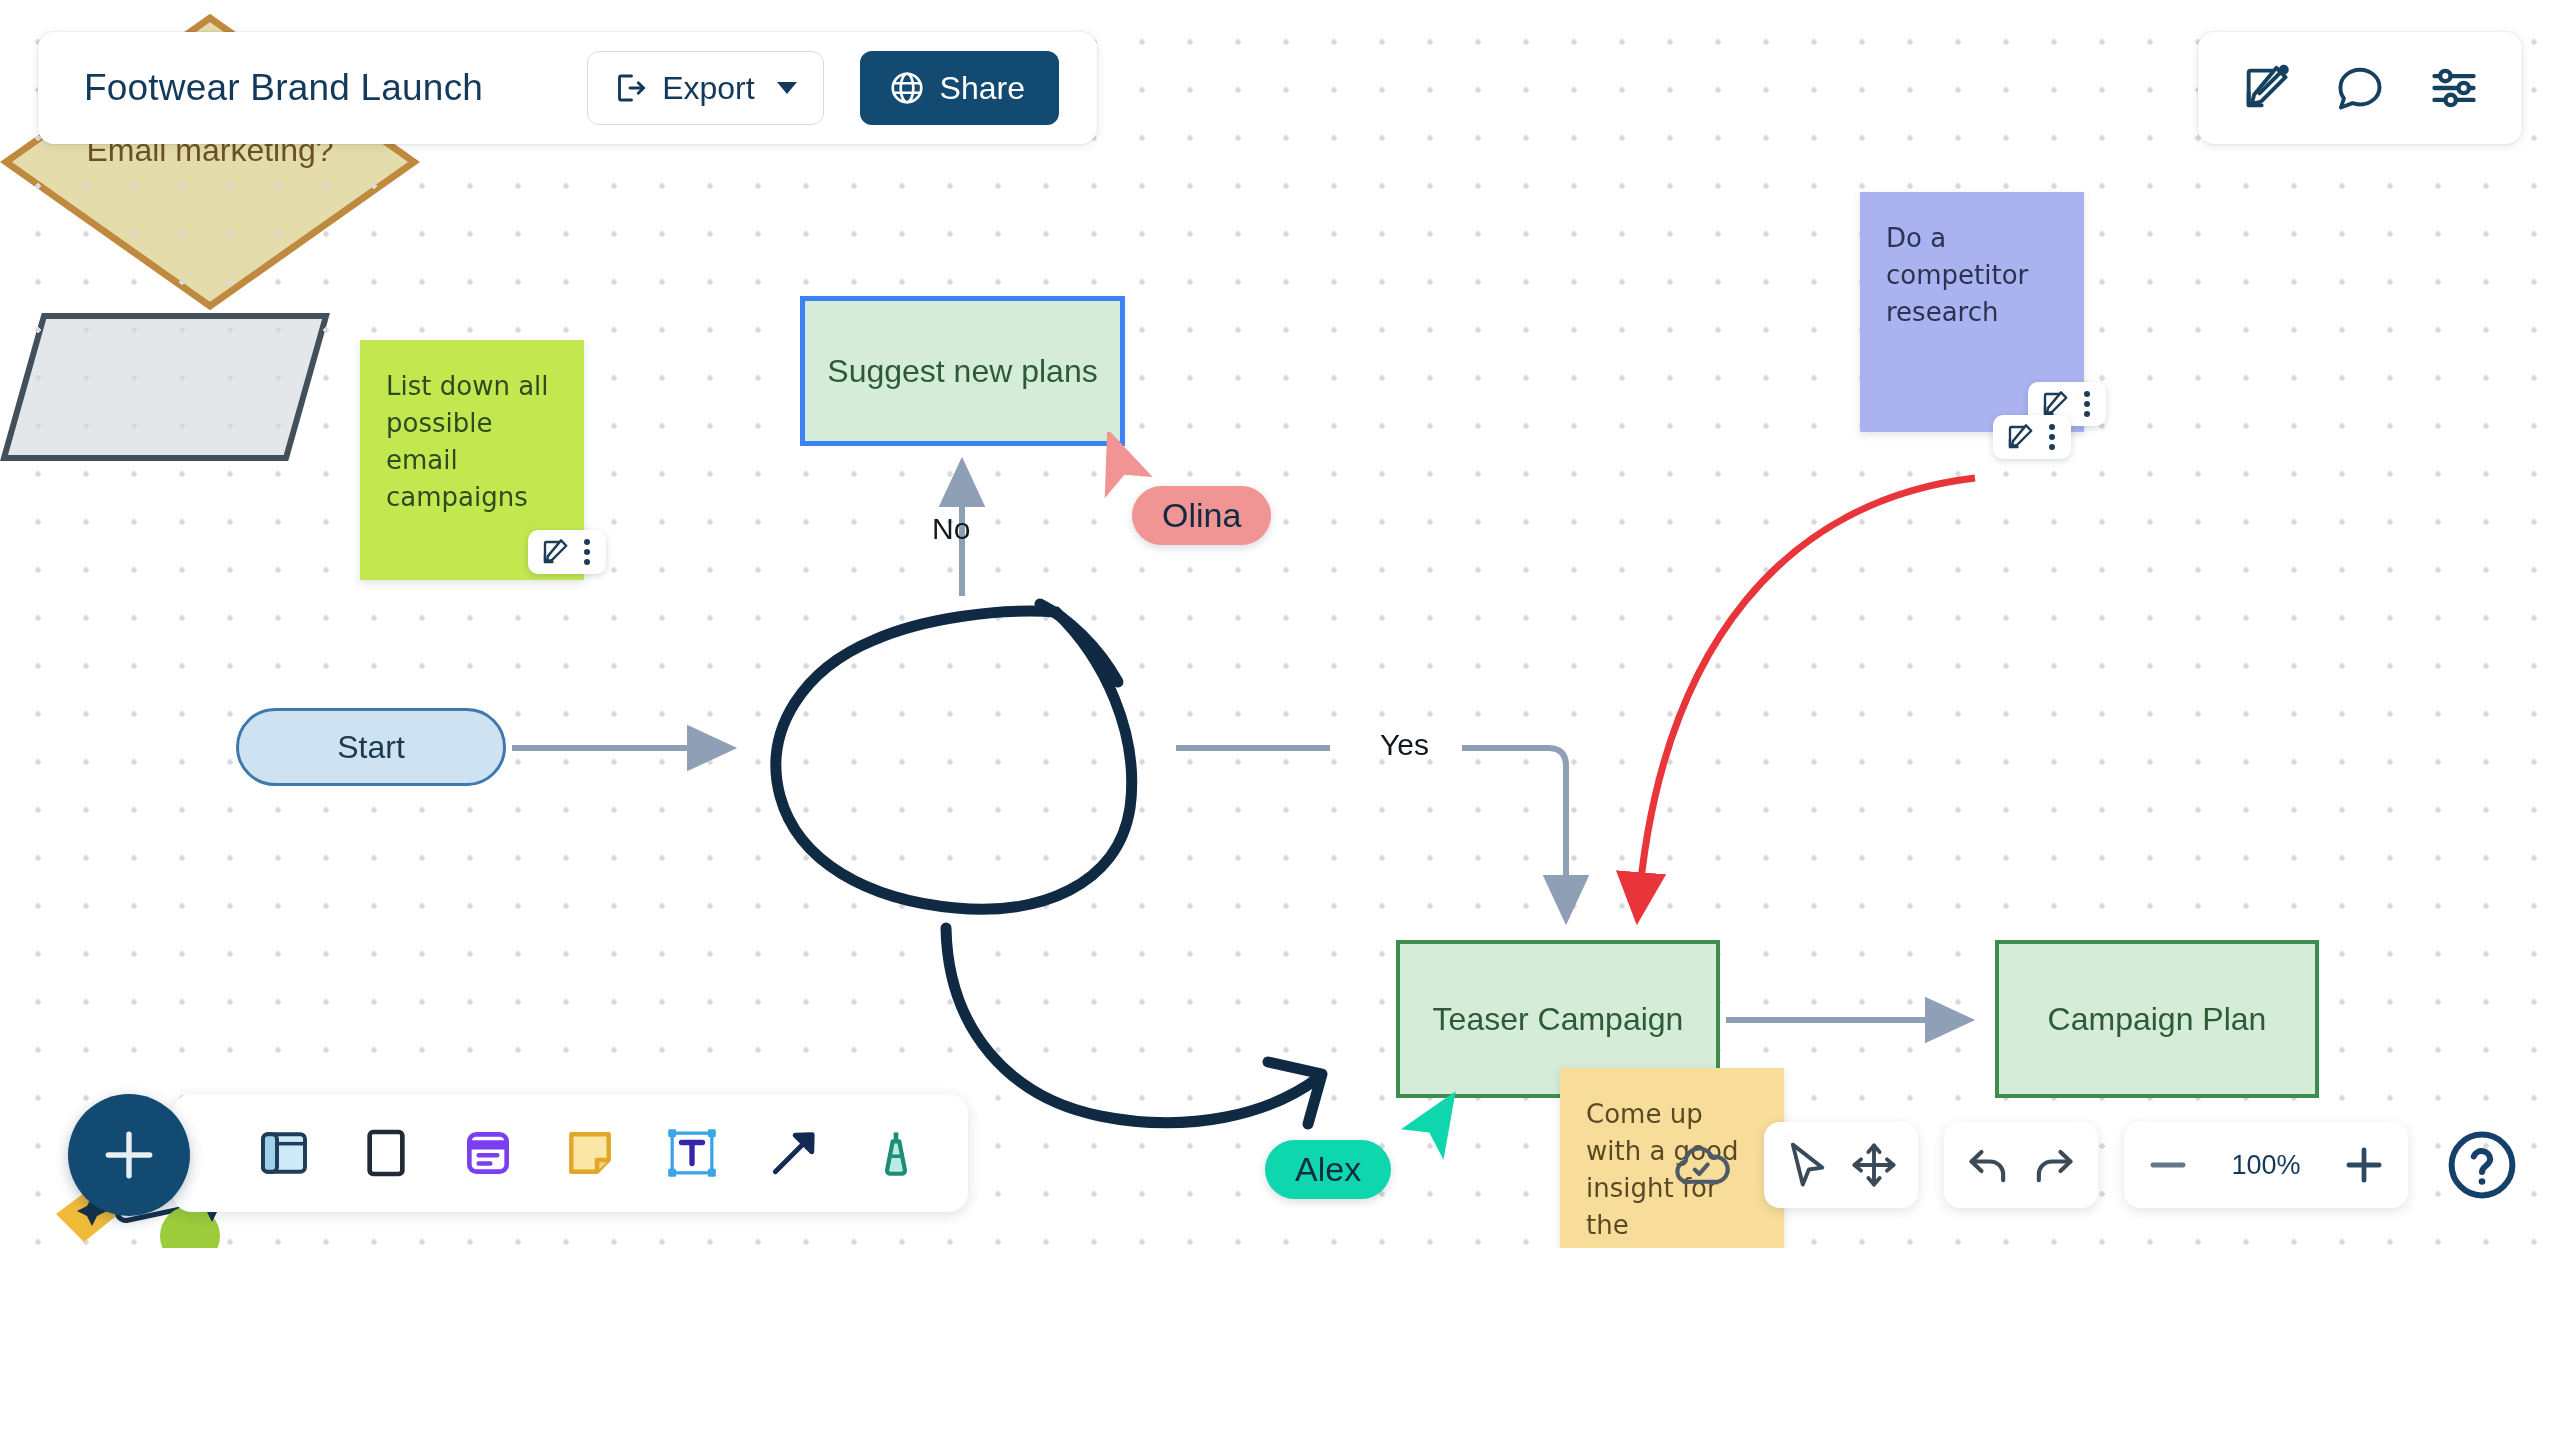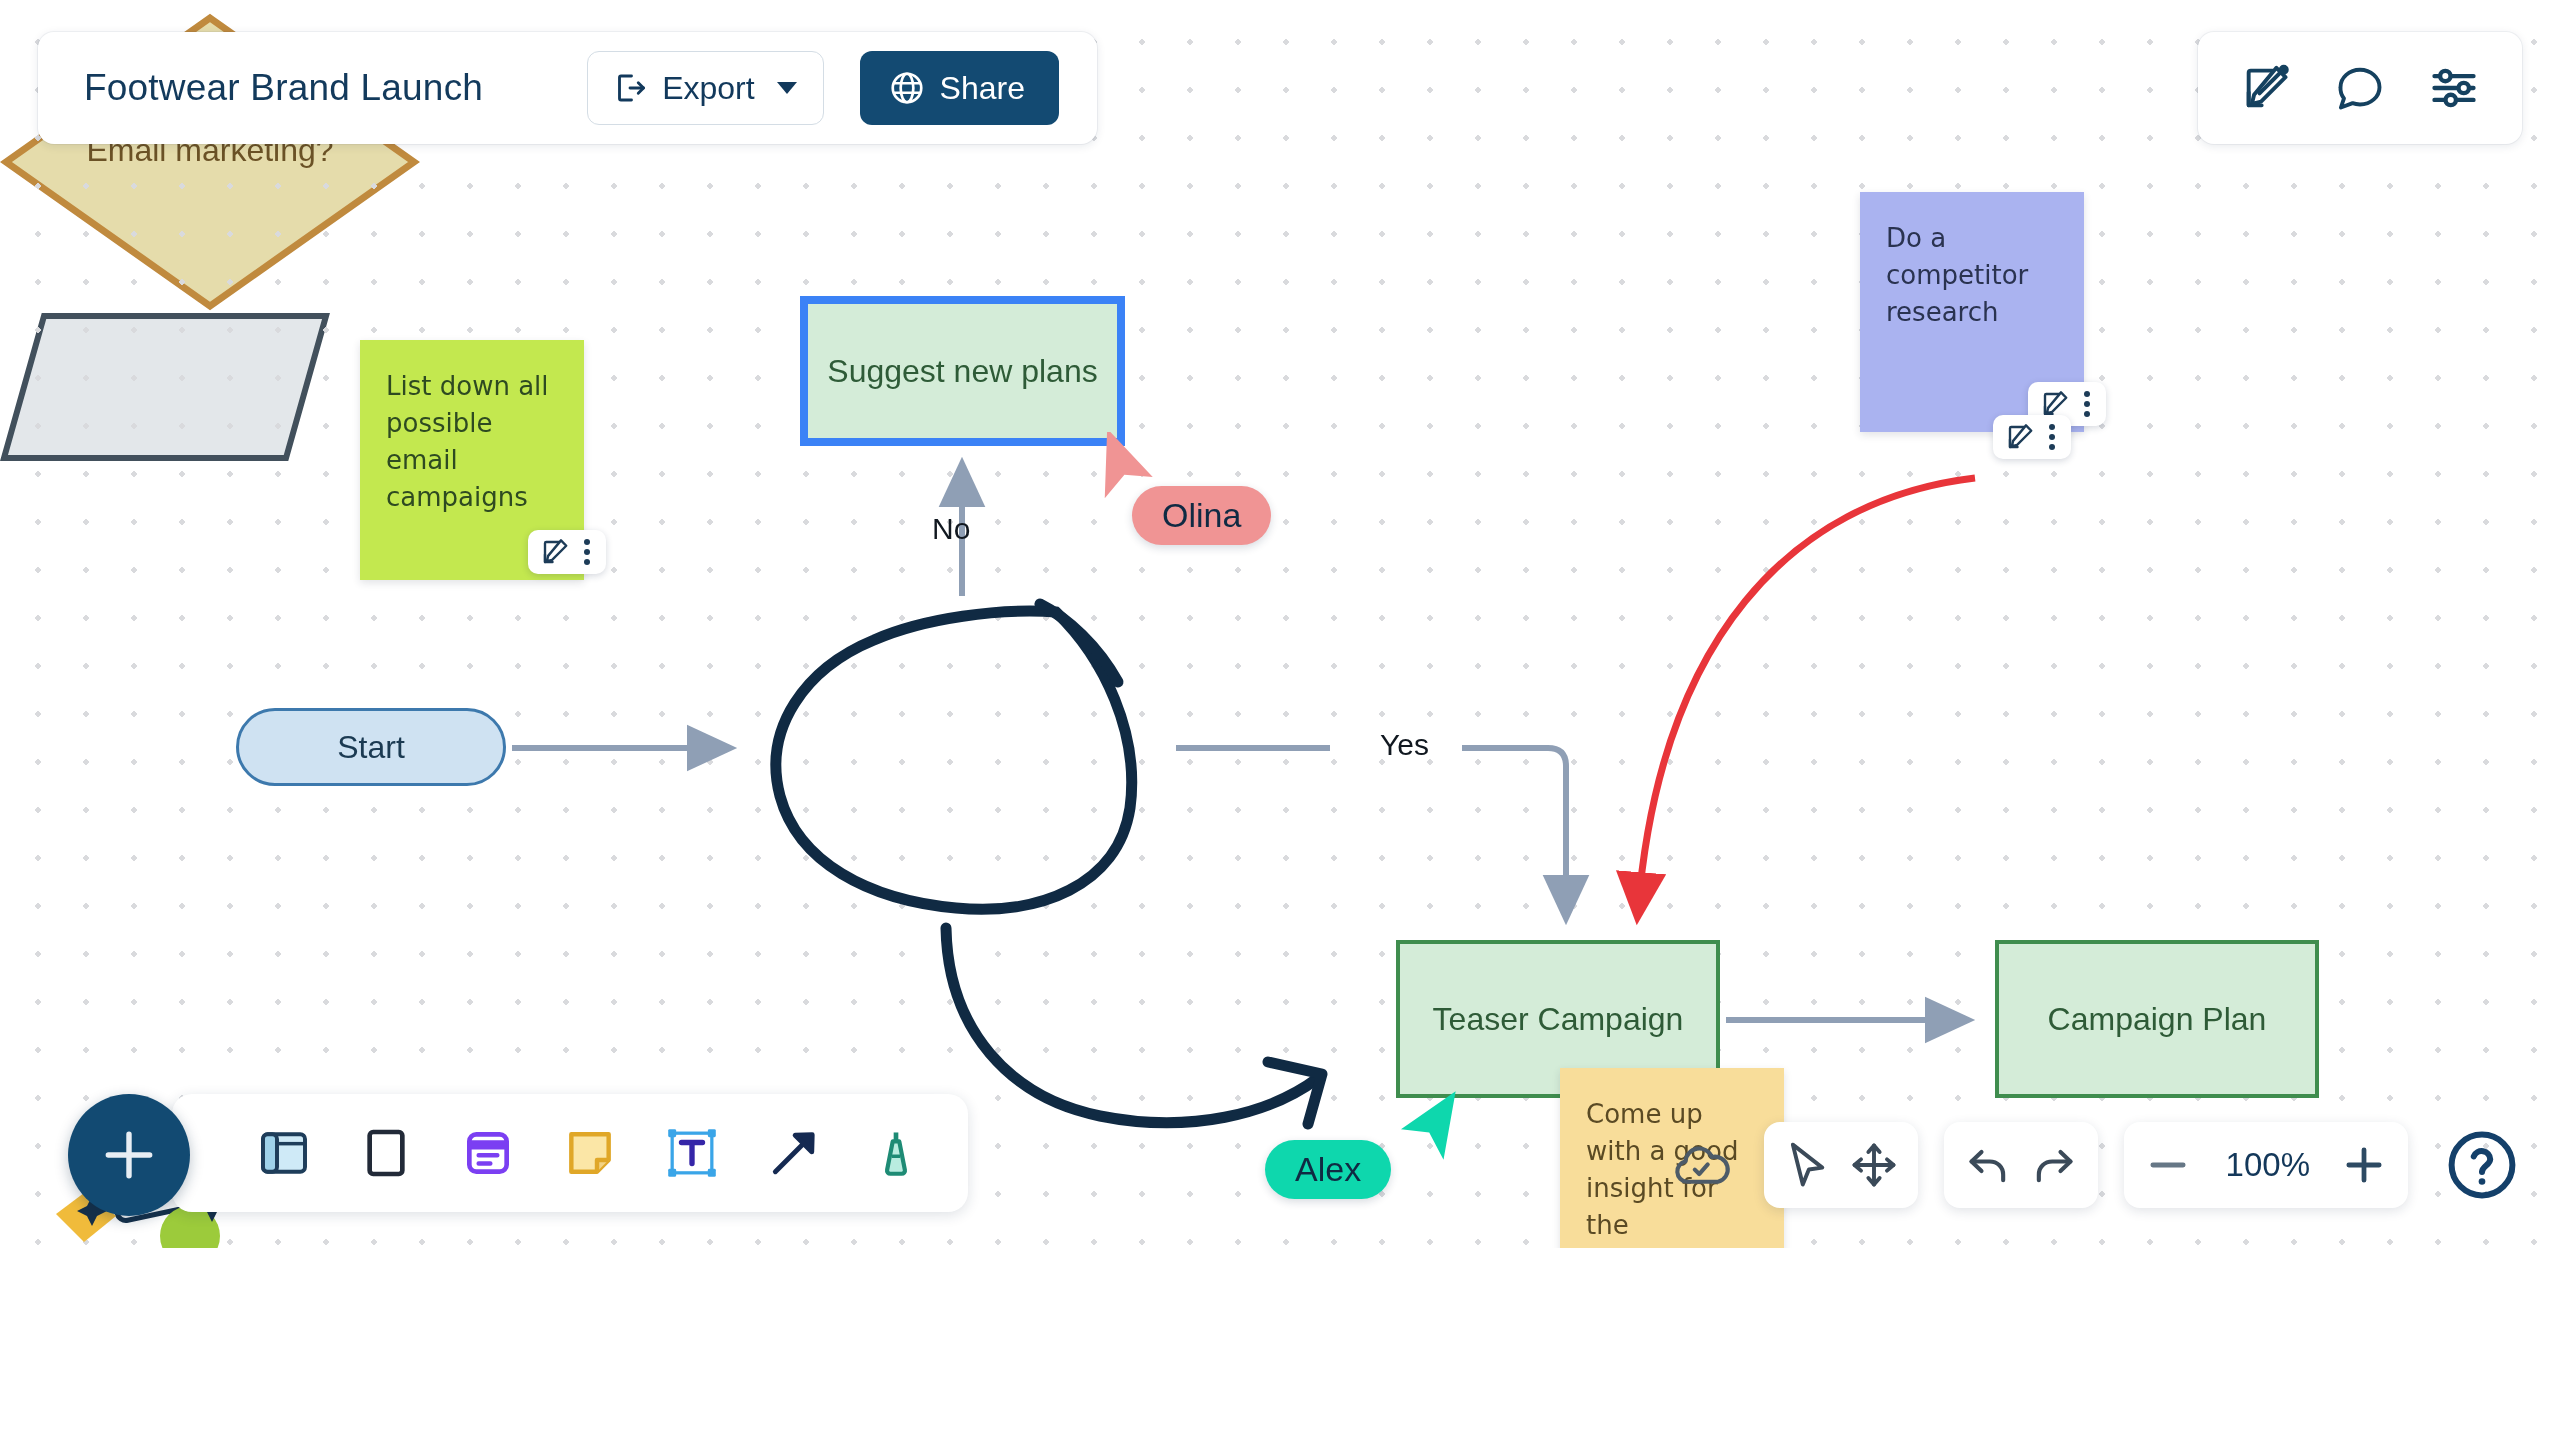--- a/index.html
+++ b/index.html
@@ -83,21 +83,21 @@
           justify-content: center; text-align: center; }
   .node-label { line-height: 1.2; }
 
   #node-start {
     left: 236px; top: 708px; width: 270px; height: 78px;
     background: #cfe2f2; border: 3px solid #3d79ad; border-radius: 40px;
     font-size: 32px; color: #1b3a52;
   }
   #node-suggest {
     left: 800px; top: 296px; width: 325px; height: 150px;
-    background: #d4ecd8; border: 8px solid #3b82f6;
+    background: #d4ecd8; border: 5px solid #3b82f6;
     font-size: 32px; color: #2e5b37;
   }
   #node-decision {
     left: 752px; top: 594px; width: 420px; height: 300px; margin-top: 12px;
   }
   #decision-text {
     position: absolute; left: 0; top: 0; width: 420px; height: 300px;
     display: flex; align-items: center; justify-content: center;
     font-size: 32px; color: #6b5226;
   }
@@ -195,22 +195,22 @@
   }
   .ctl-group {
     display: flex; align-items: center; gap: 10px;
     background: #ffffff; border-radius: 16px;
     box-shadow: 0 3px 12px rgba(20,40,70,.13);
     padding: 12px 16px; height: 86px;
   }
   .ctl-btn { width: 56px; height: 56px; display: flex; align-items:center;
              justify-content:center; cursor: pointer; border-radius: 10px; }
   .ctl-btn svg { width: 52px; height: 52px; display:block; }
-  #zoom-level { font-size: 33px; color: #14385a; padding: 0 16px; min-width: 120px;
-                text-align: right; }
+  #zoom-level { font-size: 27px; color: #14385a; padding: 0 16px; min-width: 120px;
+                text-align: center; }
   #cloud-status { width: 62px; height: 62px; margin-right: 6px; cursor: pointer; }
   #help-btn { width: 76px; height: 76px; cursor: pointer; margin-left: 10px; }
 </style>
 </head>
 <body>
 
 <div id="app">
 
   <div id="dot-grid"></div>
 

